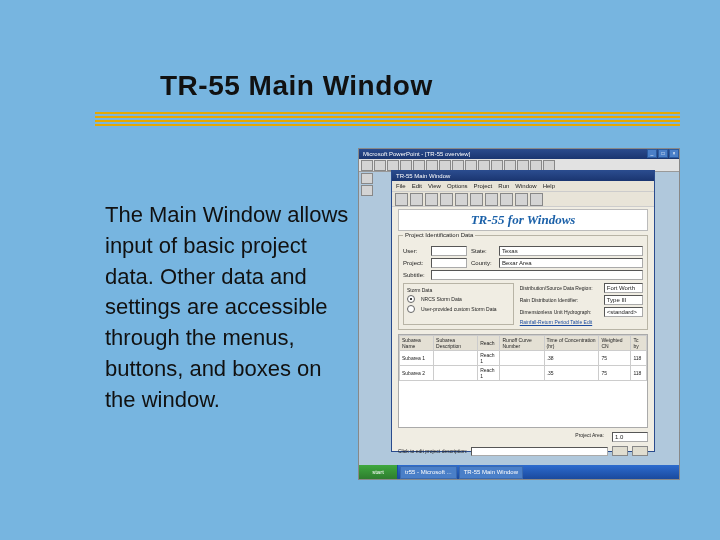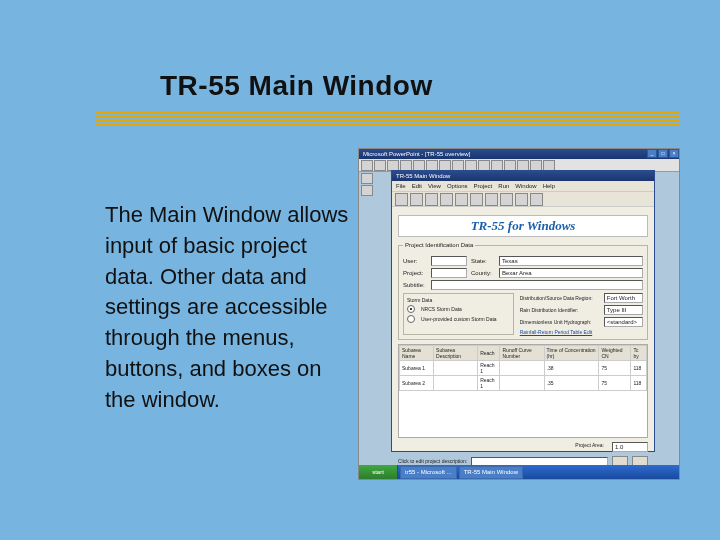--- a/index.html
+++ b/index.html
@@ -126,21 +126,21 @@
   .app-title {
     text-align: center;
     font-family: 'Times New Roman', serif;
     font-style: italic;
     font-weight: bold;
     font-size: 13px;
     background: #fff;
     color: #1a60a8;
     padding: 2px 0;
     border-bottom: 1px solid #ccc;
-    margin: 8px 6px;
+    margin: 2px 6px;
     border: 1px solid #bbb;
   }
   .group {
     margin: 4px 6px;
     border: 1px solid #b8b4a6;
     background: #f0ede3;
     padding: 4px;
     font-size: 6px;
   }
   .group-title {

